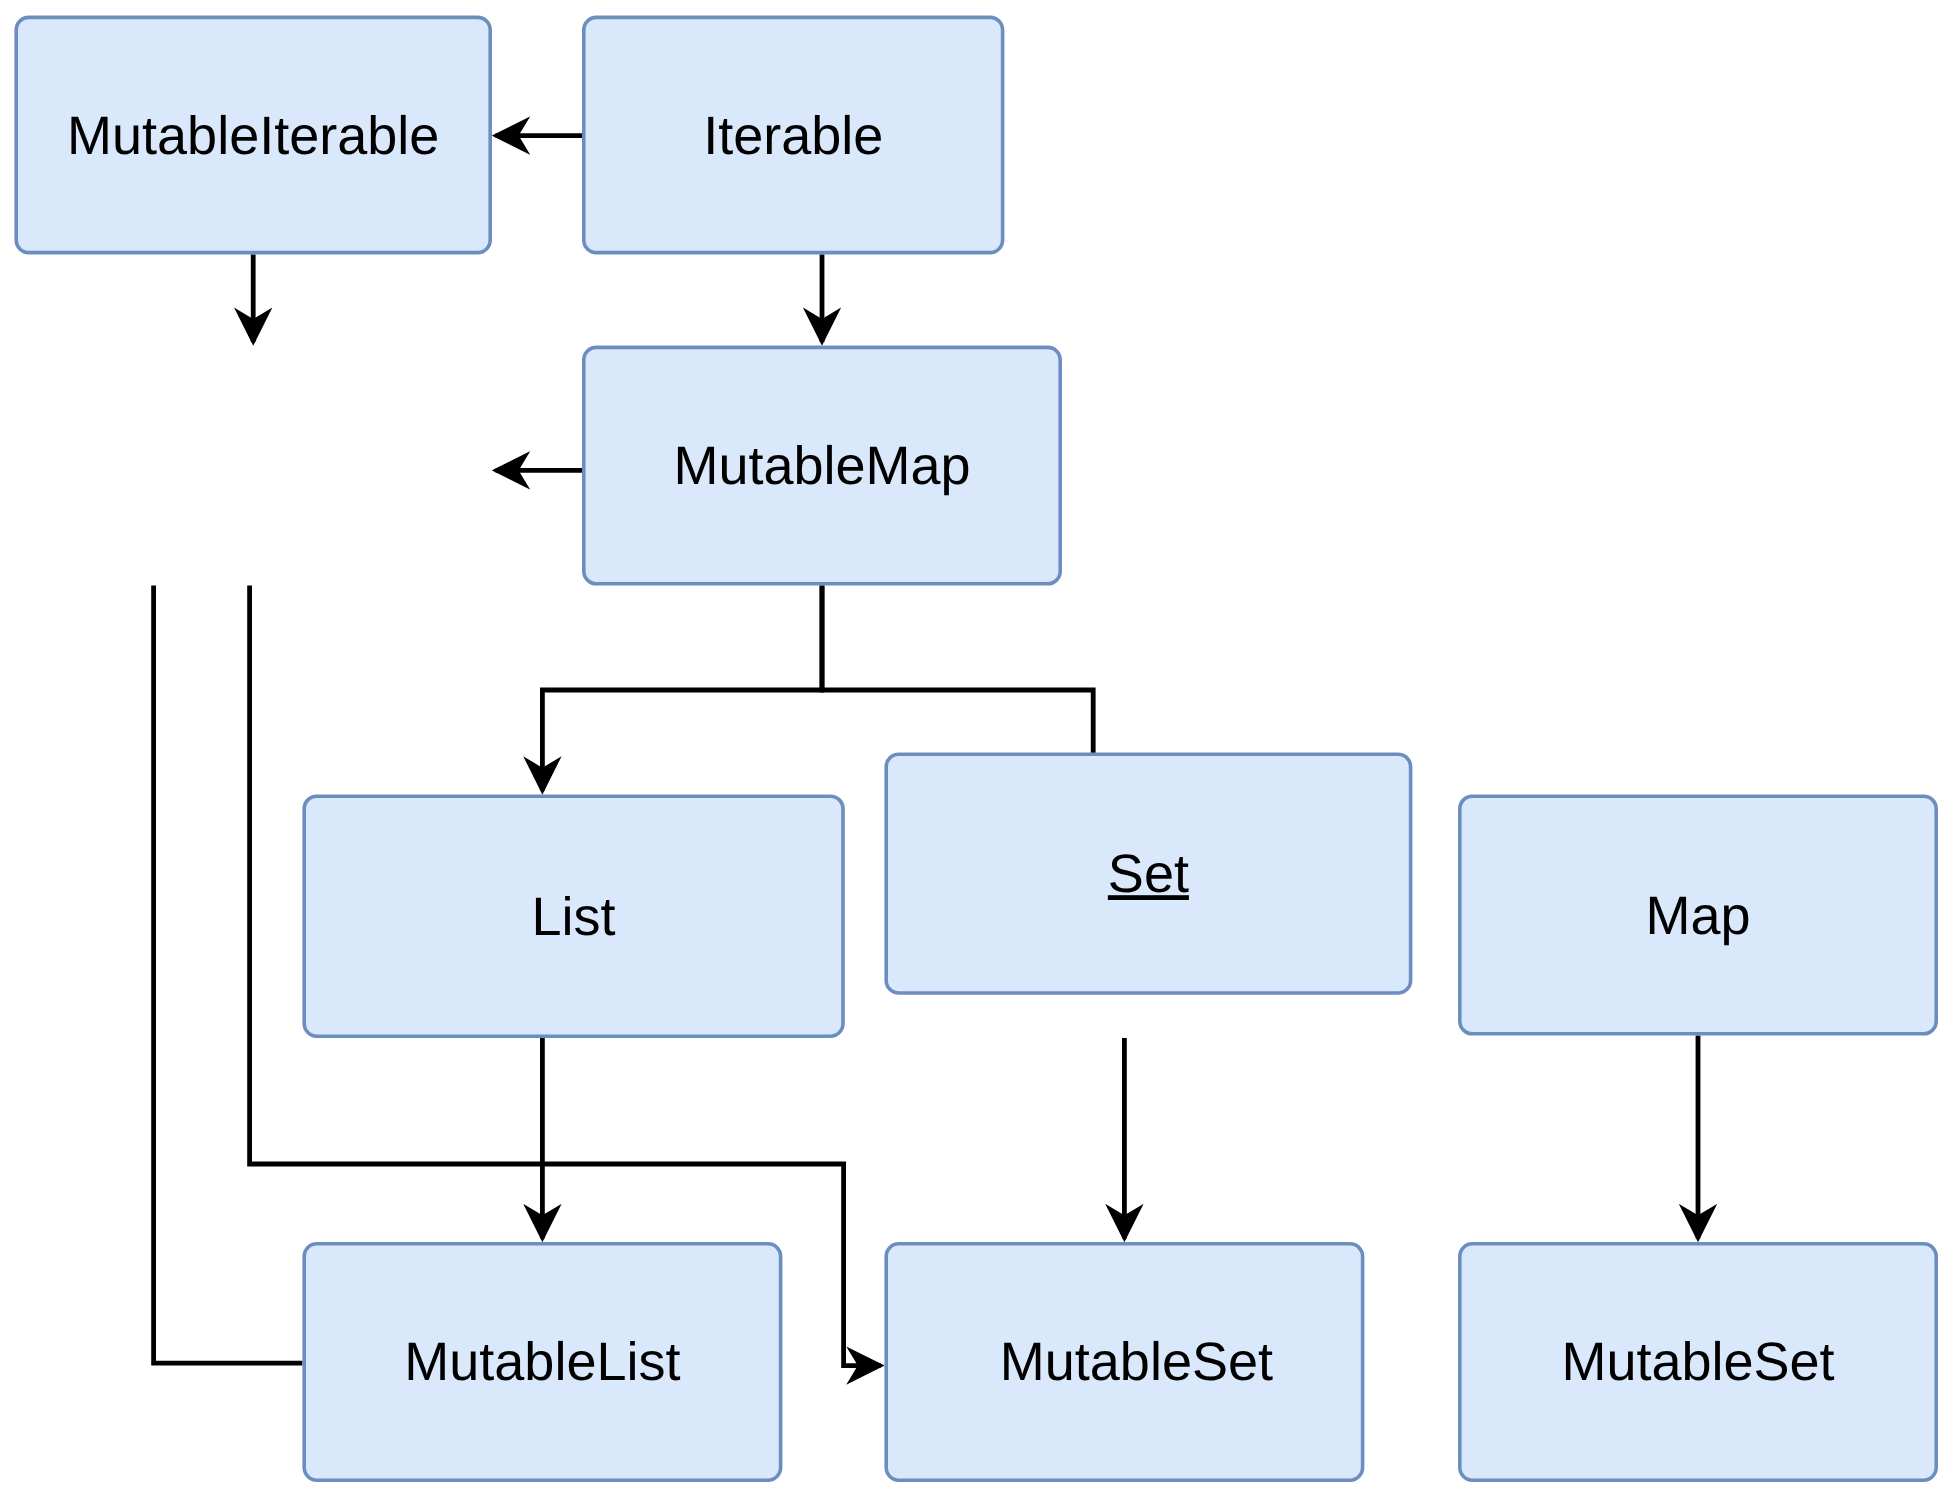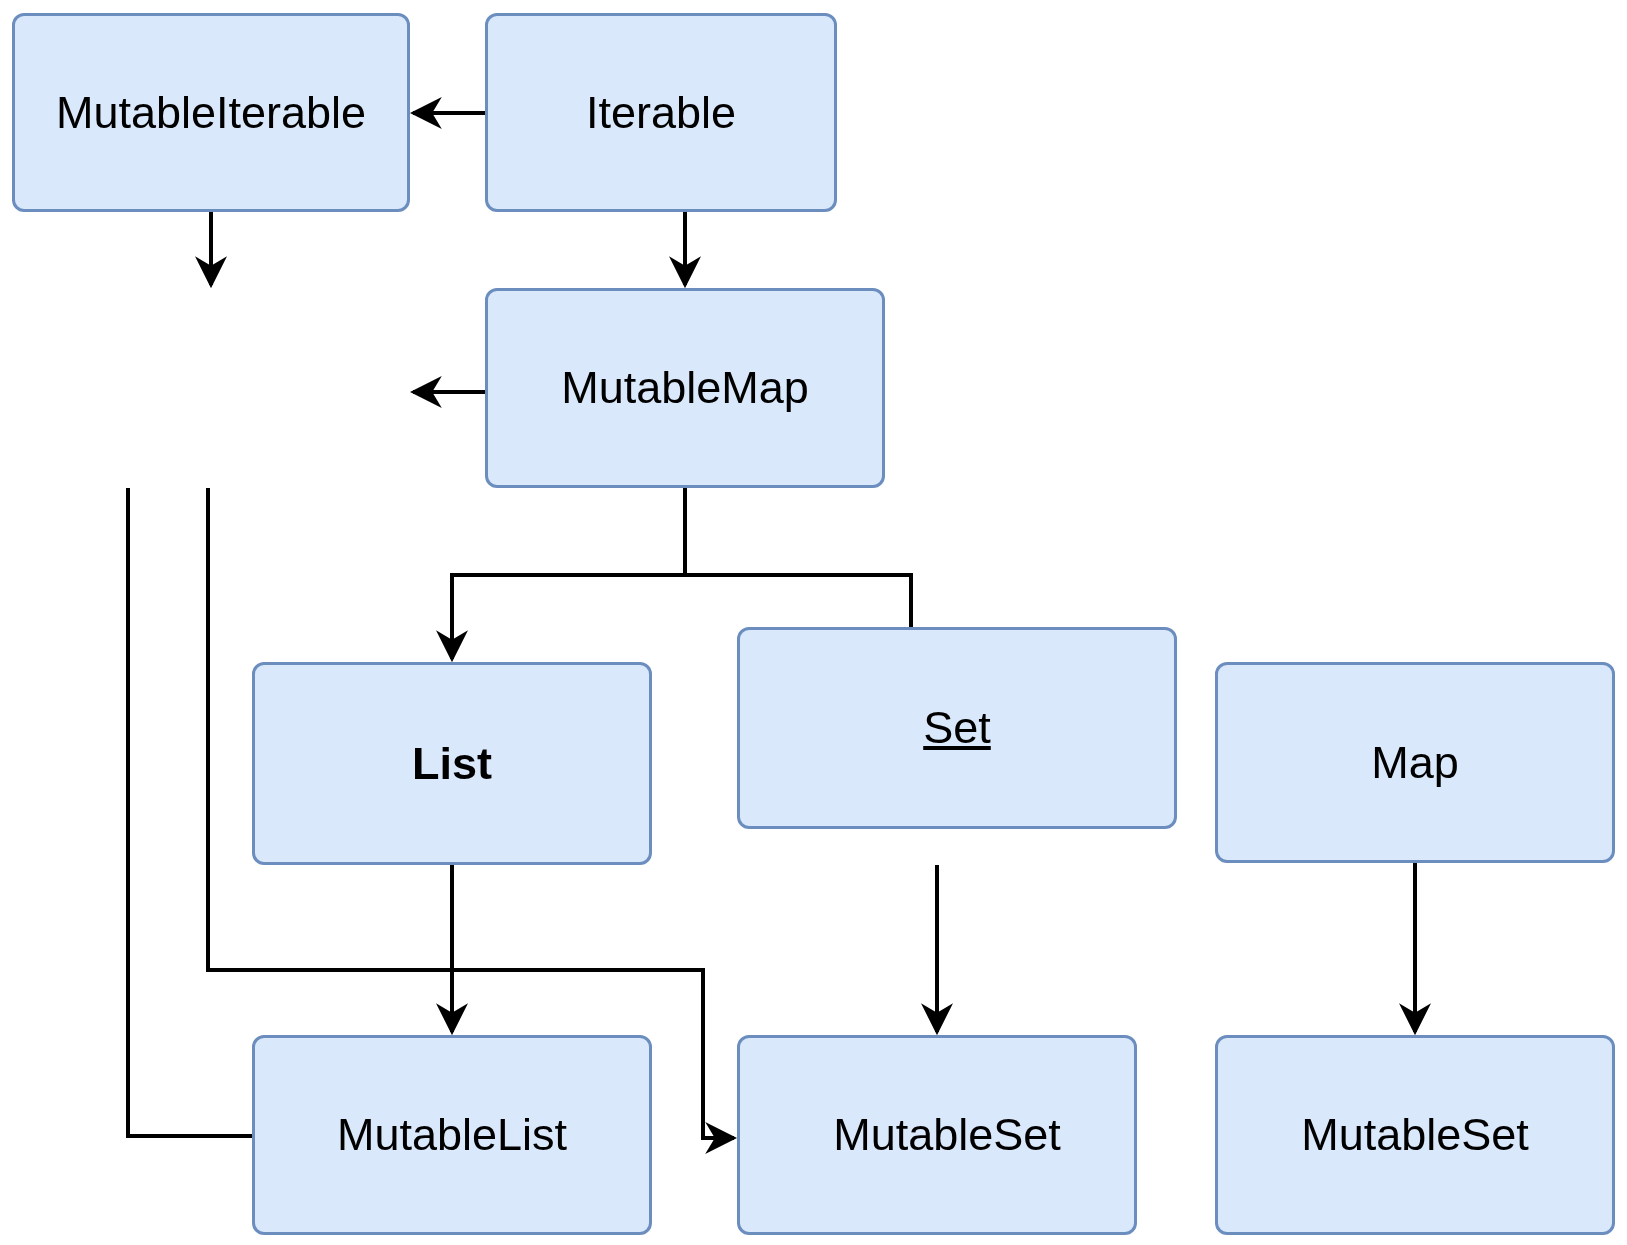--- a/index.html
+++ b/index.html
@@ -30,21 +30,21 @@
   }
   .node .label{
     font-size:45px;
     color:var(--label);
     white-space:nowrap;
   }
   #n-mutable-iterable  {left:12px;  top:13px;   width:398px;height:199px;}
   #n-iterable          {left:485px; top:13px;   width:352px;height:199px;}
   #n-mutable-collection{left:12px;  top:288px;  width:398px;height:200px;}
   #n-collection        {left:485px; top:288px;  width:400px;height:200px;}
-  #n-list              {left:252px; top:662px;  width:400px;height:203px;font-weight:bold;}
+  #n-list              {left:252px; top:662px;  width:452px;height:203px;}
   #n-set               {left:737px; top:627px;  width:440px;height:202px;text-decoration:underline;}
   #n-map               {left:1215px;top:662px;  width:400px;height:201px;}
   #n-mutable-list      {left:252px; top:1035px; width:400px;height:200px;}
   #n-mutable-set       {left:737px; top:1035px; width:400px;height:200px;padding-left:20px;}
   #n-mutable-map       {left:1215px;top:1035px; width:400px;height:200px;}
 </style>
 </head>
 <body>
 
 <div class="canvas">

